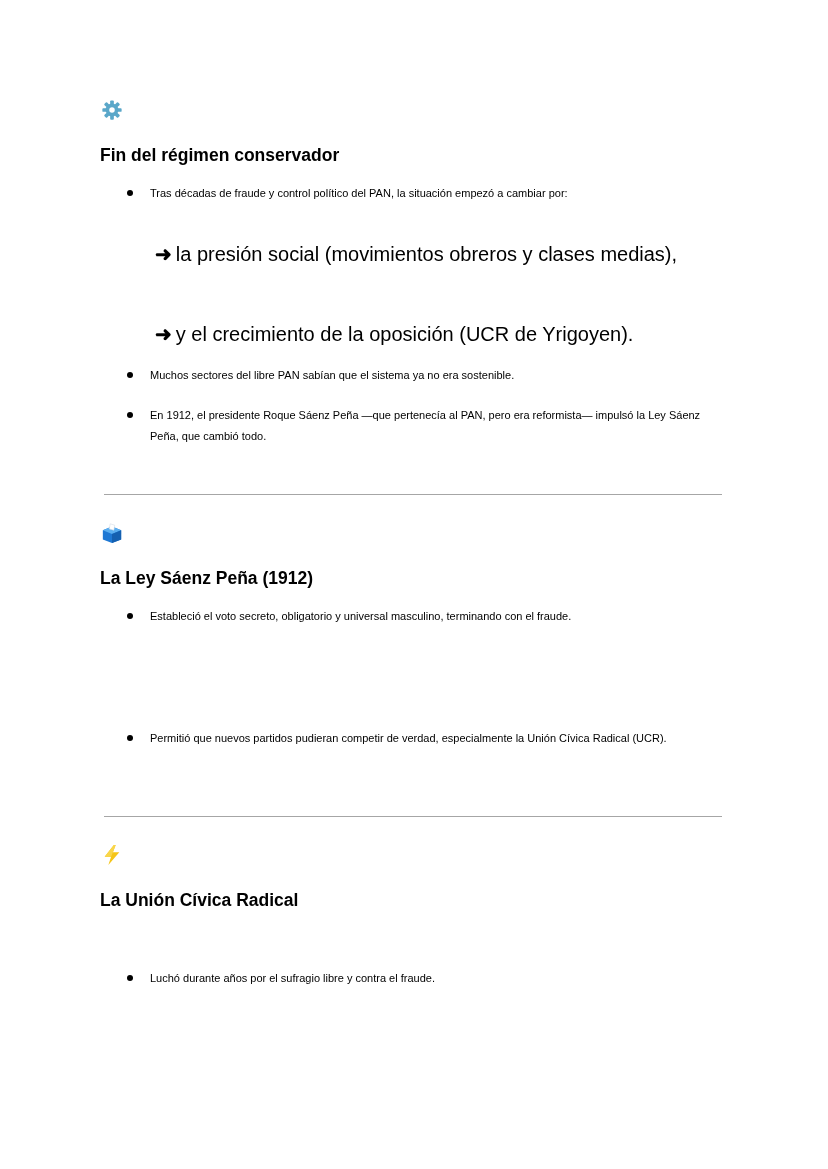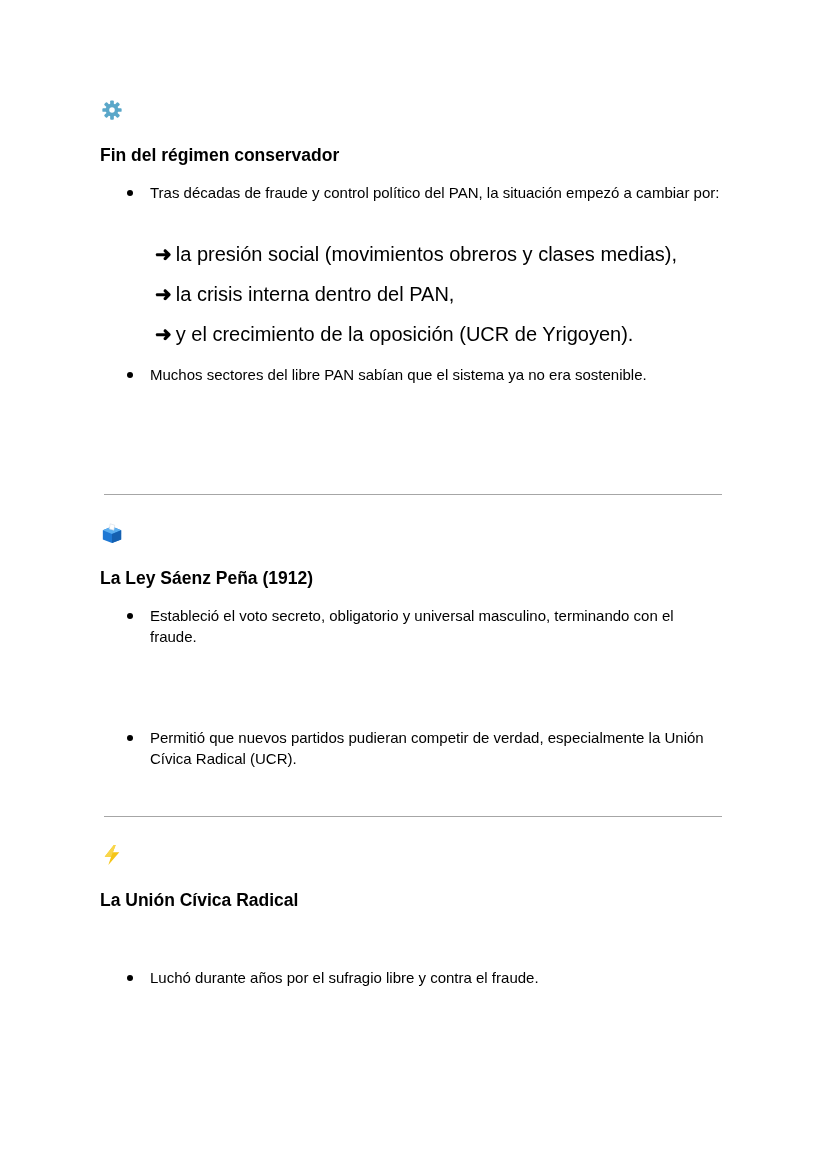--- a/index.html
+++ b/index.html
@@ -36,21 +36,21 @@
       font-size: 17.5px;
       font-weight: bold;
       line-height: 22px;
       color: #000000;
       white-space: nowrap;
     }
     .bullet-item {
       position: absolute;
       left: 124px;
       width: 600px;
-      font-size: 15px;
+      font-size: 11px;
       line-height: 20.5px;
       color: #000000;
     }
     .bullet-dot {
       position: absolute;
       left: 3px;
       top: 7px;
       width: 6px;
       height: 6px;
       border-radius: 50%;
@@ -105,33 +105,34 @@
 
   <div class="bullet-item" style="top:183px;">
     <span class="bullet-dot"></span>
     <span class="bullet-text">Tras décadas de fraude y control político del PAN, la situación empezó a cambiar por:</span>
   </div>
 
   <div class="arrow-item" style="top:244px;">
     <span class="arrow-glyph">➜</span><span>la presión social (movimientos obreros y clases medias),</span>
   </div>
 
-  <div class="arrow-item" style="top:284px;">
-    <span class="arrow-glyph">➜</span><span>la crisis interna dentro del PAN,</span>
-  </div>
 
   <div class="arrow-item" style="top:324px;text-align:center;">
     <span class="arrow-glyph">➜</span><span>y el crecimiento de la oposición (UCR de Yrigoyen).</span>
   </div>
 
   <div class="bullet-item" style="top:365px;">
     <span class="bullet-dot"></span>
     <span class="bullet-text">Muchos sectores del libre PAN sabían que el sistema ya no era sostenible.</span>
   </div>
 
+  <div class="bullet-item" style="top:405px;">
+    <span class="bullet-dot"></span>
+    <span class="bullet-text">En 1912, el presidente Roque Sáenz Peña —que pertenecía al PAN, pero era reformista— impulsó la Ley Sáenz Peña, que cambió todo.</span>
+  </div>
 
   <div class="divider" style="top:494px;"></div>
 
   <svg class="section-icon" style="top:522px;" viewBox="0 0 24 24">
     <polygon points="12,5 22,9 22,19 12,23 2,19 2,9" fill="#1e78d4"></polygon>
     <polygon points="12,5 22,9 12,13 2,9" fill="#5aaef0"></polygon>
     <polygon points="12,13 22,9 22,19 12,23" fill="#1560b0"></polygon>
     <polygon points="10,2 15,3.5 14,9 9,7.5" fill="#ffffff" stroke="#cfd8e3" stroke-width="0.6"></polygon>
   </svg>
 

